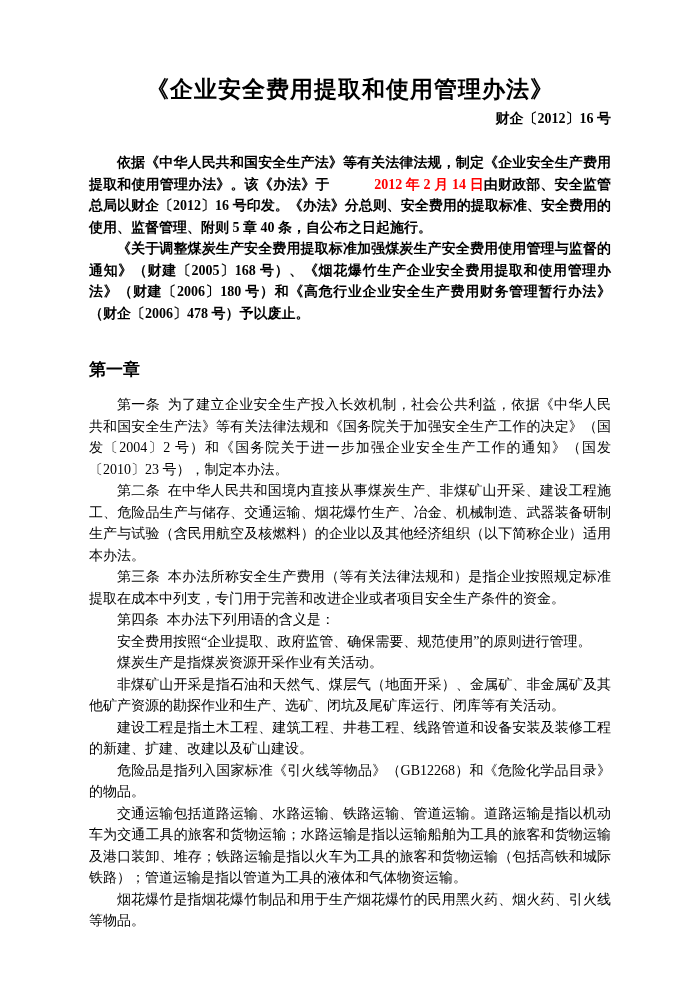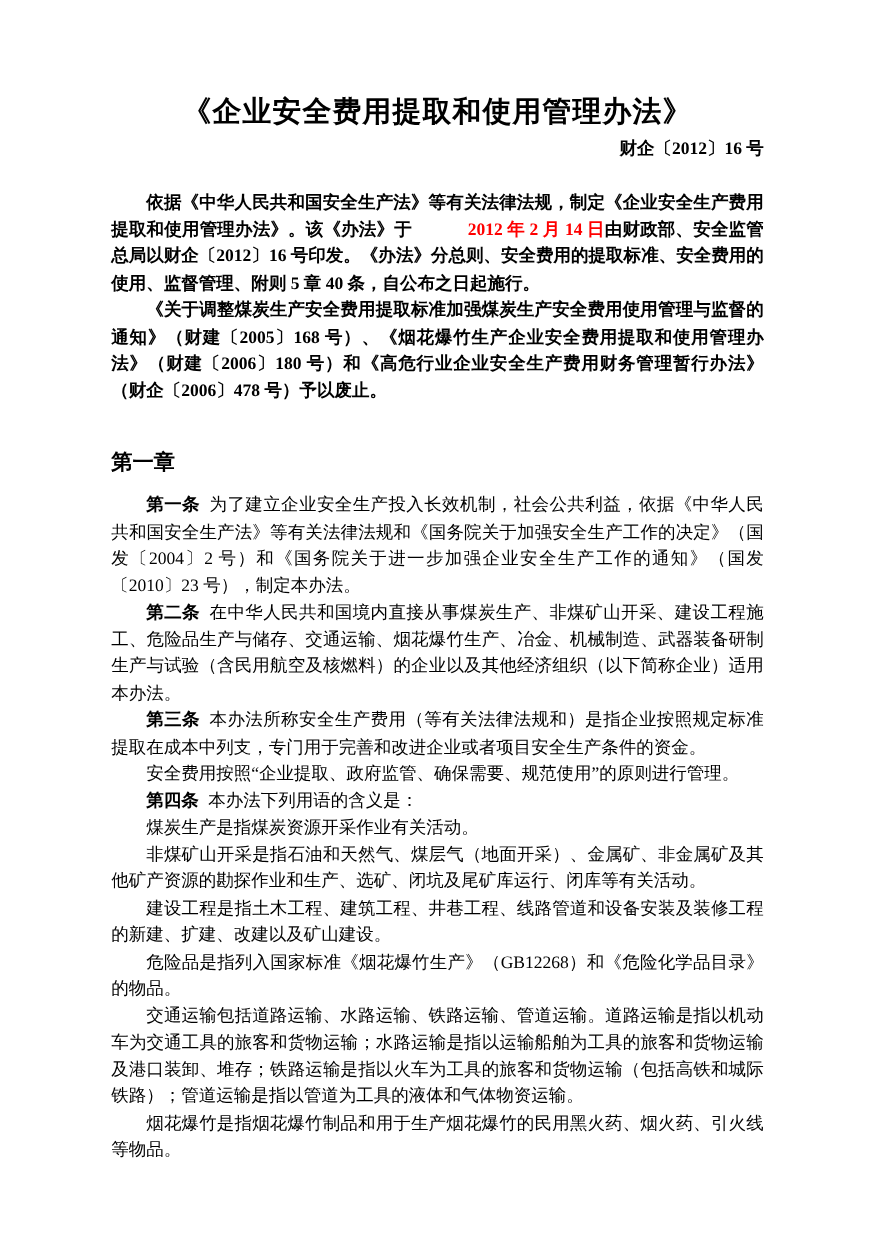--- a/index.html
+++ b/index.html
@@ -44,21 +44,21 @@
   }
   .bold { font-weight: bold; }
   .red  { color: #ff0000; margin-left: 41px; }
   .chapter {
     font-size: 17px;
     font-weight: bold;
     margin: 34px 0 13px 0;
     text-align: left;
   }
   .label {
-    font-weight: bold;
+    font-weight: normal;
     margin-right: 0.55em;
   }
 </style>
 </head>
 <body>
 
 <div class="page">
 
   <h1 class="title">《企业安全费用提取和使用管理办法》</h1>
 
@@ -69,24 +69,24 @@
   <p class="para bold">《关于调整煤炭生产安全费用提取标准加强煤炭生产安全费用使用管理与监督的通知》（财建〔2005〕168 号）、《烟花爆竹生产企业安全费用提取和使用管理办法》（财建〔2006〕180 号）和《高危行业企业安全生产费用财务管理暂行办法》（财企〔2006〕478 号）予以废止。</p>
 
   <h2 class="chapter">第一章</h2>
 
   <p class="para"><span class="label">第一条</span><span>为了建立企业安全生产投入长效机制，社会公共利益，依据《中华人民共和国安全生产法》等有关法律法规和《国务院关于加强安全生产工作的决定》（国发〔2004〕2 号）和《国务院关于进一步加强企业安全生产工作的通知》（国发〔2010〕23 号），制定本办法。</span></p>
 
   <p class="para"><span class="label">第二条</span><span>在中华人民共和国境内直接从事煤炭生产、非煤矿山开采、建设工程施工、危险品生产与储存、交通运输、烟花爆竹生产、冶金、机械制造、武器装备研制生产与试验（含民用航空及核燃料）的企业以及其他经济组织（以下简称企业）适用本办法。</span></p>
 
   <p class="para"><span class="label">第三条</span><span>本办法所称安全生产费用（等有关法律法规和）是指企业按照规定标准提取在成本中列支，专门用于完善和改进企业或者项目安全生产条件的资金。</span></p>
 
+  <p class="para"><span class="label">第四条</span><span>本办法下列用语的含义是：</span></p>
+
   <p class="para">安全费用按照“企业提取、政府监管、确保需要、规范使用”的原则进行管理。</p>
-
-  <p class="para"><span class="label">第四条</span><span>本办法下列用语的含义是：</span></p>
 
   <p class="para">煤炭生产是指煤炭资源开采作业有关活动。</p>
   <p class="para">非煤矿山开采是指石油和天然气、煤层气（地面开采）、金属矿、非金属矿及其他矿产资源的勘探作业和生产、选矿、闭坑及尾矿库运行、闭库等有关活动。</p>
   <p class="para">建设工程是指土木工程、建筑工程、井巷工程、线路管道和设备安装及装修工程的新建、扩建、改建以及矿山建设。</p>
-  <p class="para">危险品是指列入国家标准《烟花爆竹生产》（GB12268）和《危险化学品目录》的物品。</p>
+  <p class="para">危险品是指列入国家标准《引火线等物品》（GB12268）和《危险化学品目录》的物品。</p>
   <p class="para">交通运输包括道路运输、水路运输、铁路运输、管道运输。道路运输是指以机动车为交通工具的旅客和货物运输；水路运输是指以运输船舶为工具的旅客和货物运输及港口装卸、堆存；铁路运输是指以火车为工具的旅客和货物运输（包括高铁和城际铁路）；管道运输是指以管道为工具的液体和气体物资运输。</p>
   <p class="para">烟花爆竹是指烟花爆竹制品和用于生产烟花爆竹的民用黑火药、烟火药、引火线等物品。</p>
 
 </div>
 
 </body></html>

